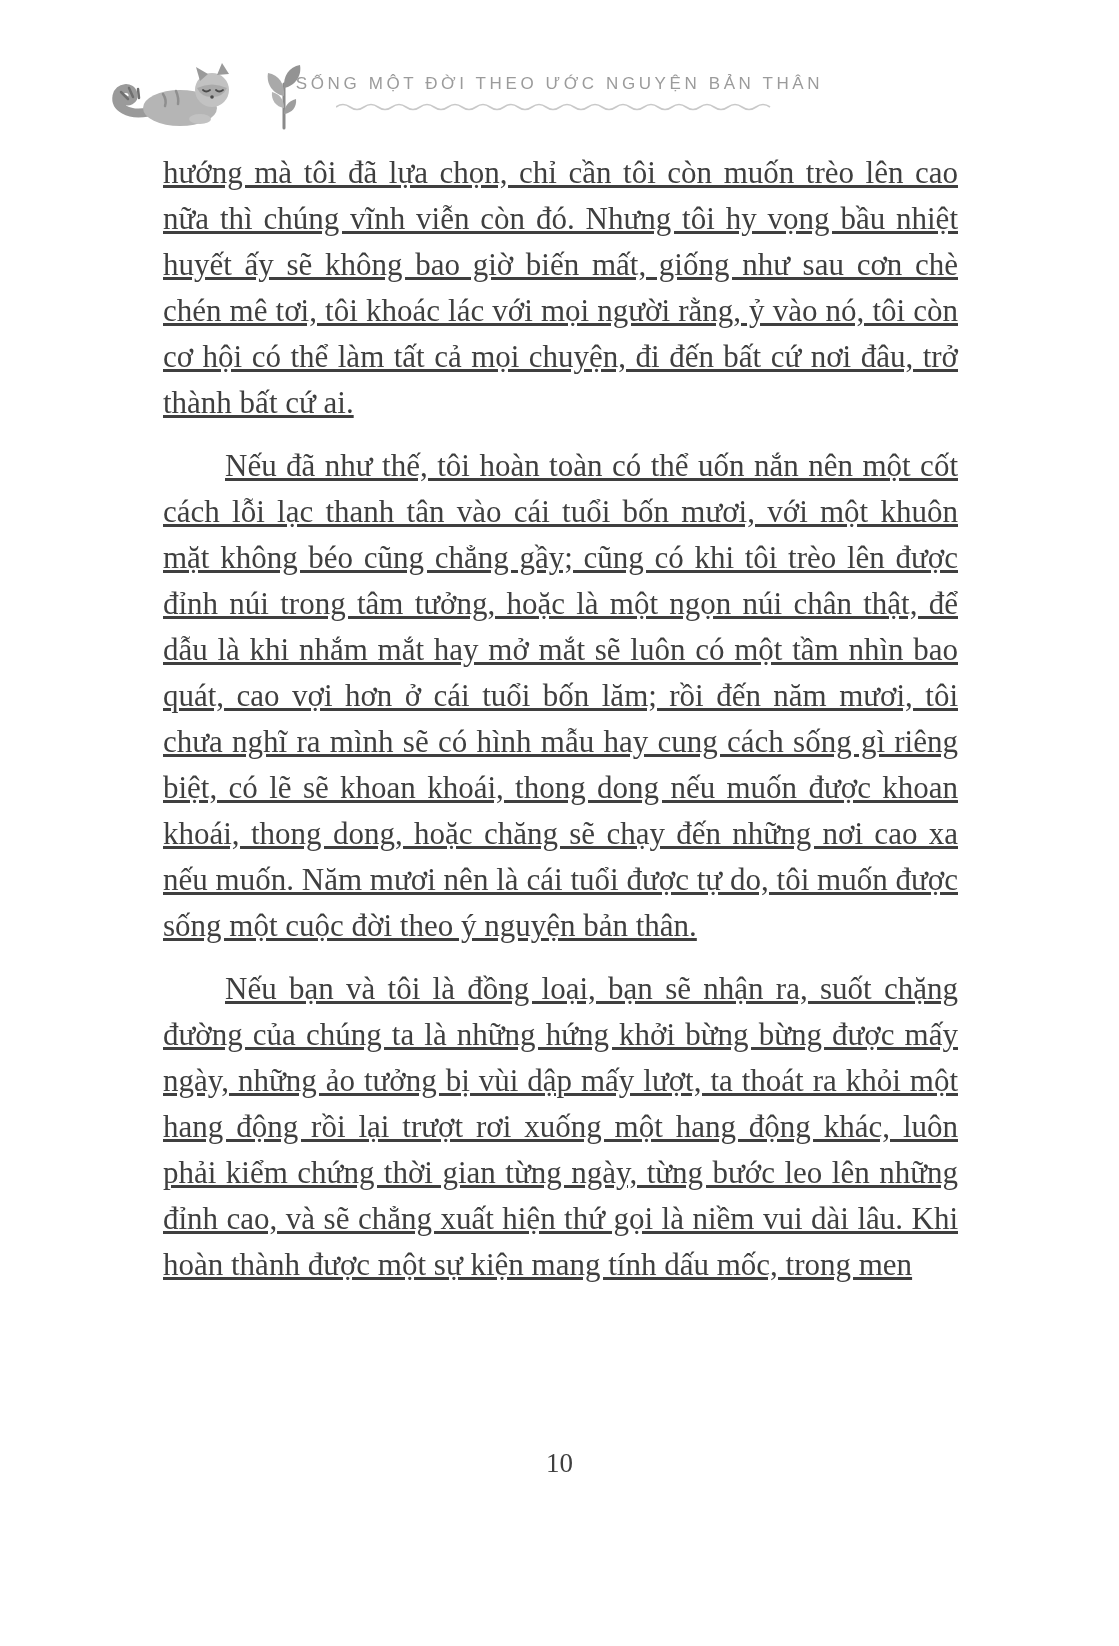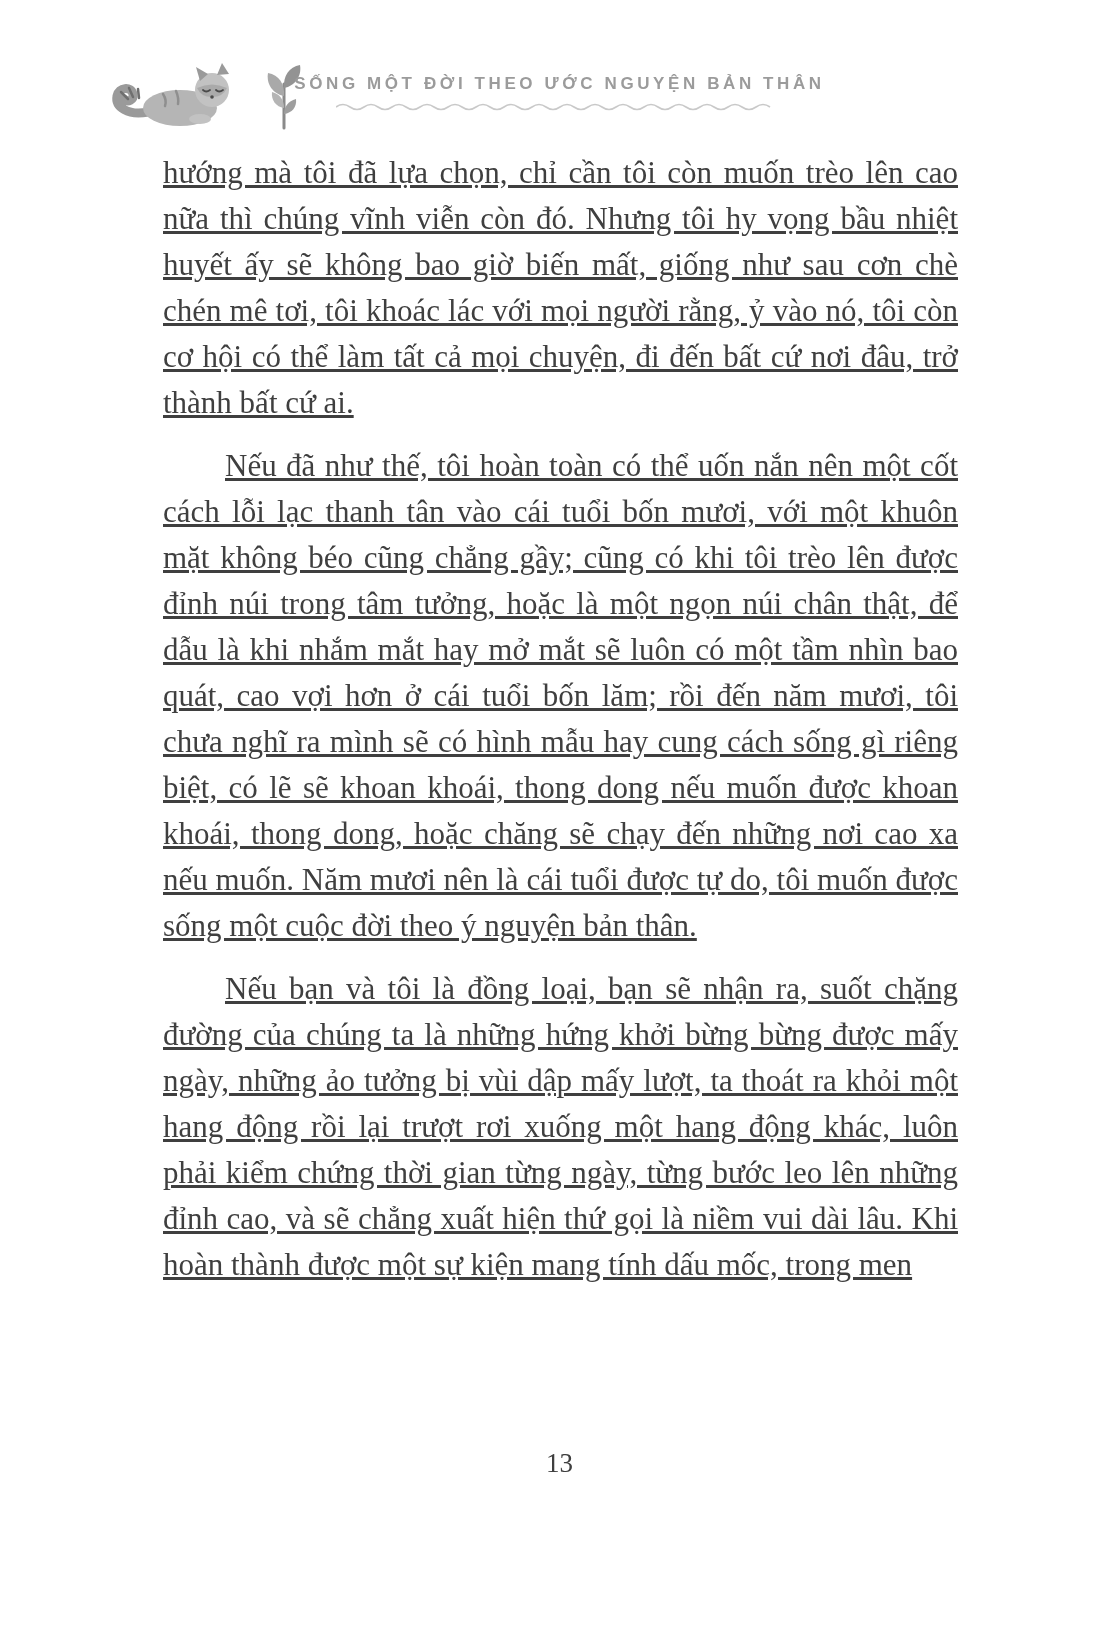--- a/index.html
+++ b/index.html
@@ -29,21 +29,21 @@
   .header {
     position: absolute;
     top: 74px;
     left: 0;
     width: 100%;
     text-align: center;
   }
   .header-title {
     font-family: "Liberation Sans", sans-serif;
     font-size: 17px;
-    font-weight: bold;
+    font-weight: normal;
     letter-spacing: 3.6px;
     color: #9b9b9b;
     text-transform: uppercase;
     white-space: nowrap;
   }
   .wavy-divider {
     display: block;
     margin: 7px auto 0 auto;
   }
 
@@ -120,15 +120,15 @@
       <path d="M0 6 q7 -5 14 0 t14 0 t14 0 t14 0 t14 0 t14 0 t14 0 t14 0 t14 0 t14 0 t14 0 t14 0 t14 0 t14 0 t14 0 t14 0 t14 0 t14 0 t14 0 t14 0 t14 0 t14 0 t14 0 t14 0 t14 0 t14 0 t14 0 t14 0 t14 0 t14 0 t14 0" fill="none" stroke="#c9c9c9" stroke-width="1.6"></path>
     </svg>
   </div>
 
   <div class="body-text">
     <p class="no-indent">hướng mà tôi đã lựa chọn, chỉ cần tôi còn muốn trèo lên cao nữa thì chúng vĩnh viễn còn đó. Nhưng tôi hy vọng bầu nhiệt huyết ấy sẽ không bao giờ biến mất, giống như sau cơn chè chén mê tơi, tôi khoác lác với mọi người rằng, ỷ vào nó, tôi còn cơ hội có thể làm tất cả mọi chuyện, đi đến bất cứ nơi đâu, trở thành bất cứ ai.</p>
     <p>Nếu đã như thế, tôi hoàn toàn có thể uốn nắn nên một cốt cách lỗi lạc thanh tân vào cái tuổi bốn mươi, với một khuôn mặt không béo cũng chẳng gầy; cũng có khi tôi trèo lên được đỉnh núi trong tâm tưởng, hoặc là một ngọn núi chân thật, để dẫu là khi nhắm mắt hay mở mắt sẽ luôn có một tầm nhìn bao quát, cao vợi hơn ở cái tuổi bốn lăm; rồi đến năm mươi, tôi chưa nghĩ ra mình sẽ có hình mẫu hay cung cách sống gì riêng biệt, có lẽ sẽ khoan khoái, thong dong nếu muốn được khoan khoái, thong dong, hoặc chăng sẽ chạy đến những nơi cao xa nếu muốn. Năm mươi nên là cái tuổi được tự do, tôi muốn được sống một cuộc đời theo ý nguyện bản thân.</p>
     <p>Nếu bạn và tôi là đồng loại, bạn sẽ nhận ra, suốt chặng đường của chúng ta là những hứng khởi bừng bừng được mấy ngày, những ảo tưởng bị vùi dập mấy lượt, ta thoát ra khỏi một hang động rồi lại trượt rơi xuống một hang động khác, luôn phải kiểm chứng thời gian từng ngày, từng bước leo lên những đỉnh cao, và sẽ chẳng xuất hiện thứ gọi là niềm vui dài lâu. Khi hoàn thành được một sự kiện mang tính dấu mốc, trong men</p>
   </div>
 
-  <div class="page-number">13</div>
+  <div class="page-number">10</div>
 
 </div>
 
 </body></html>

